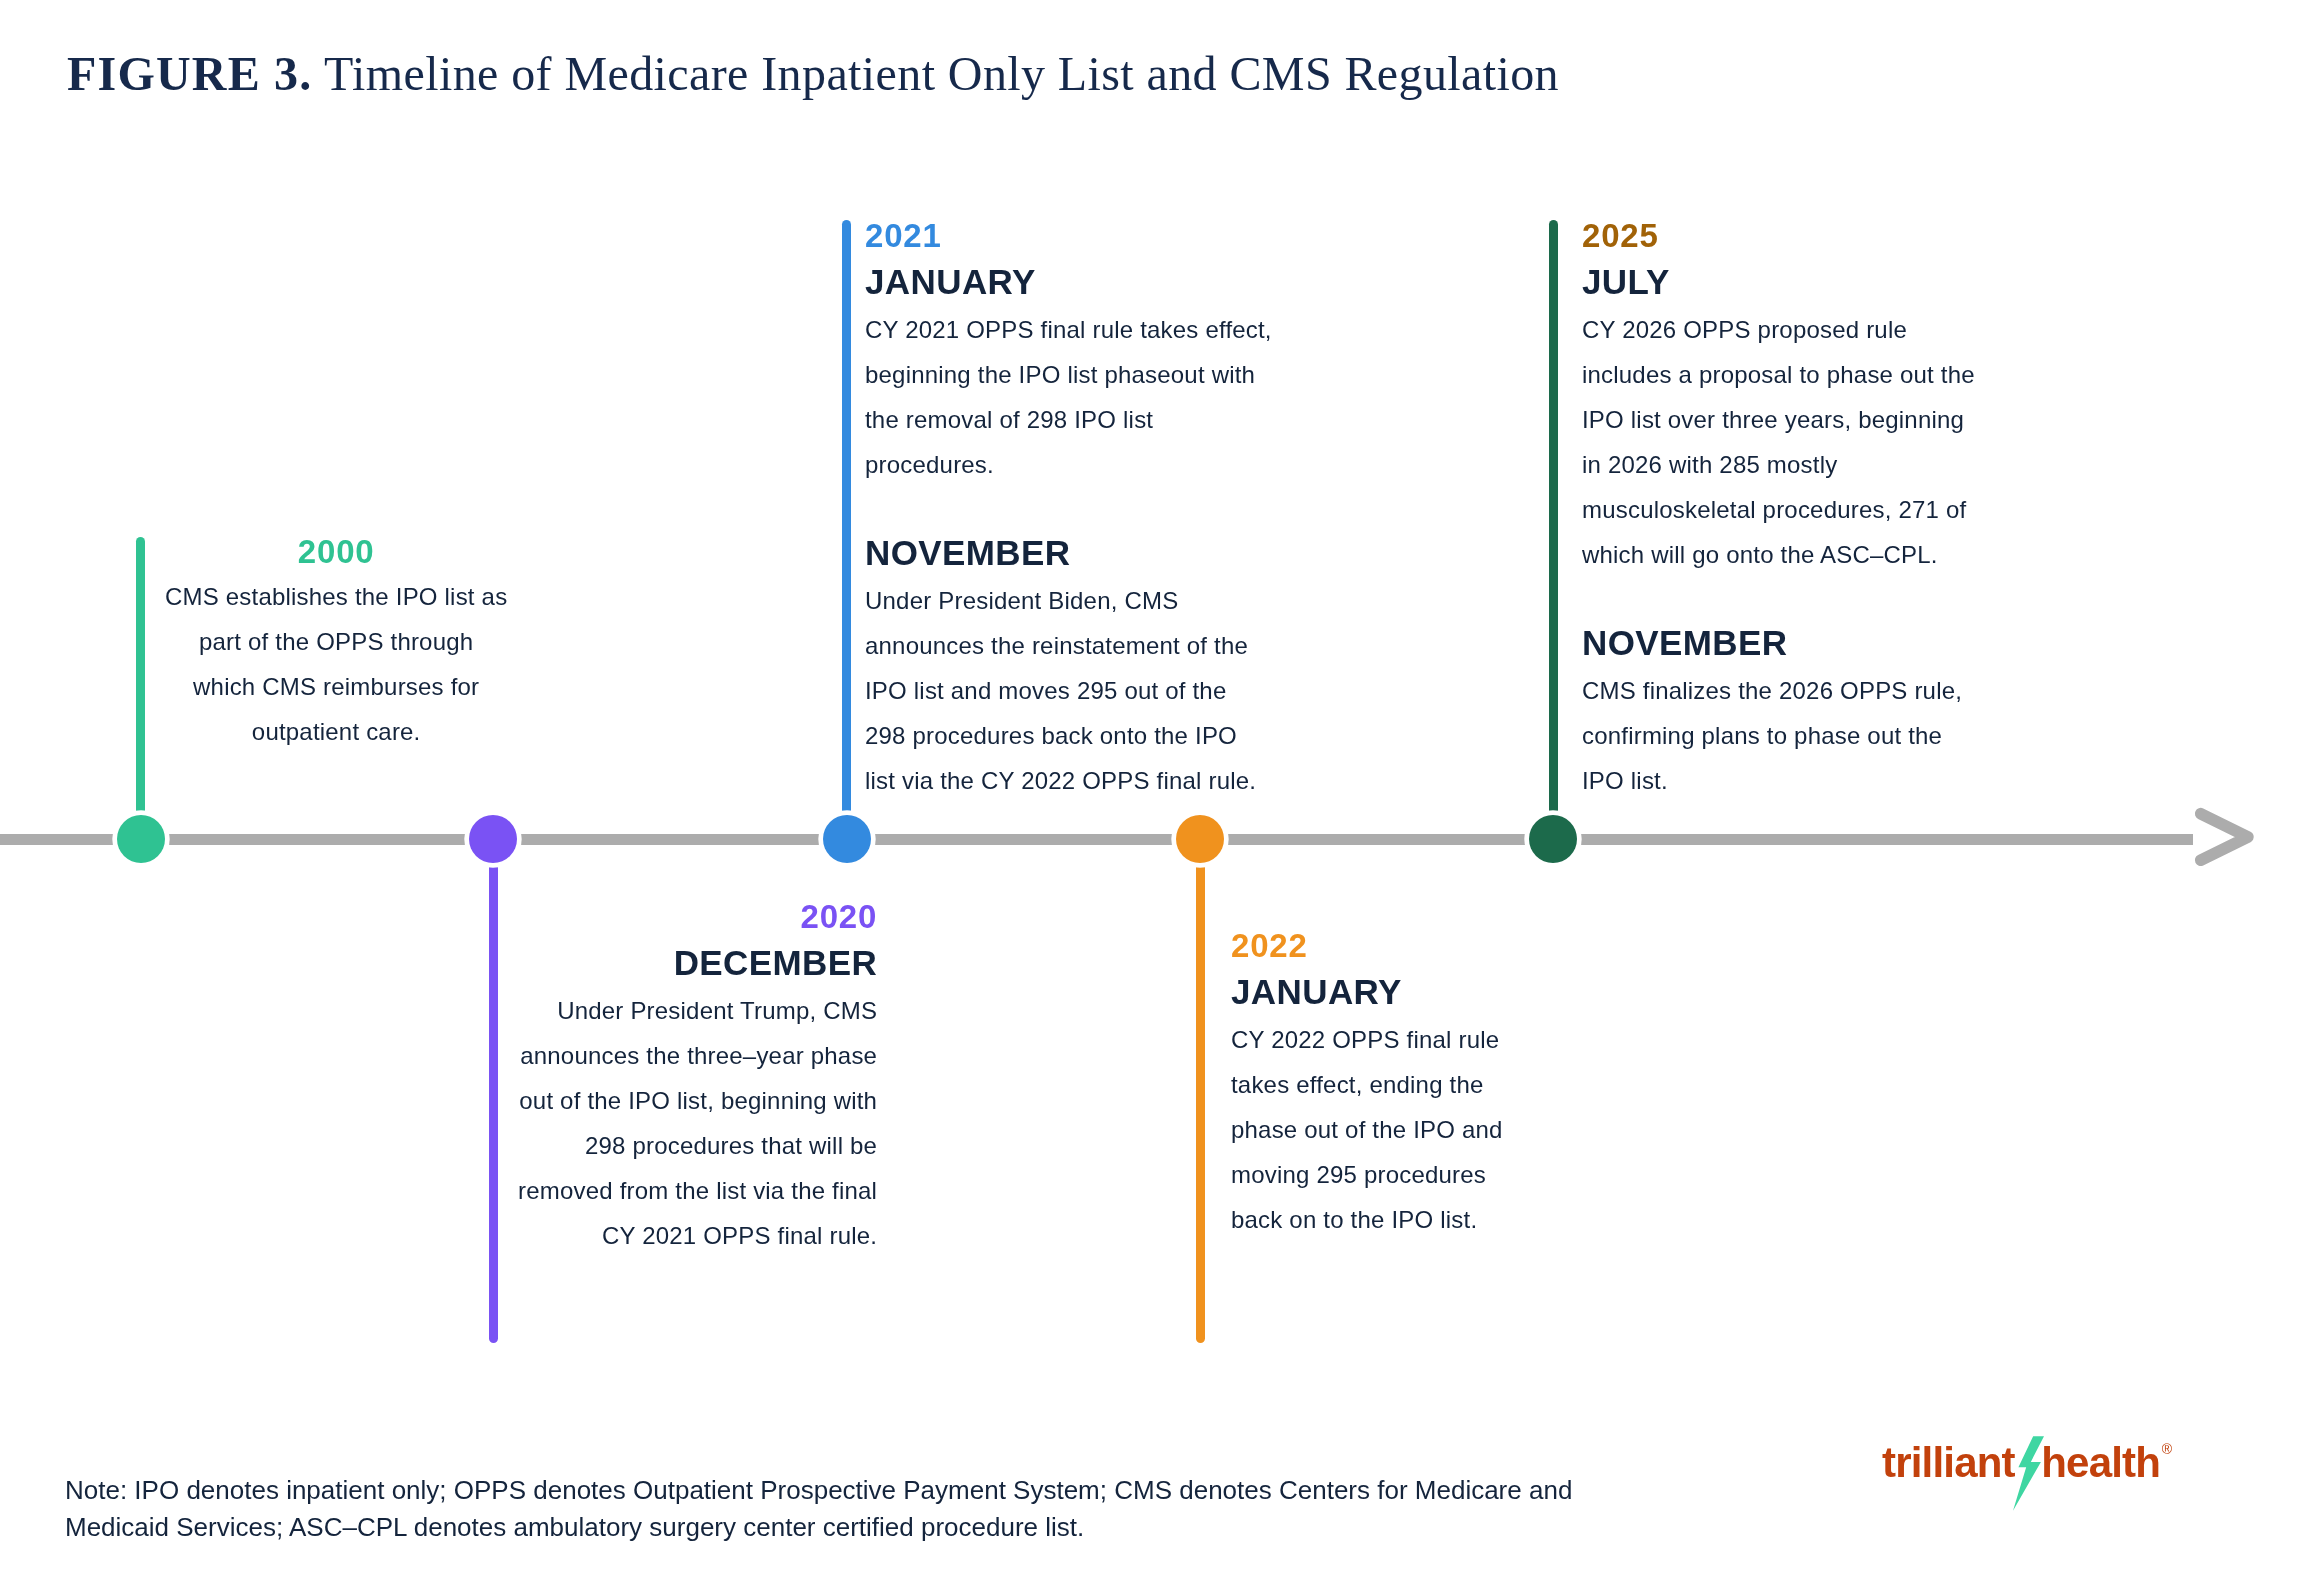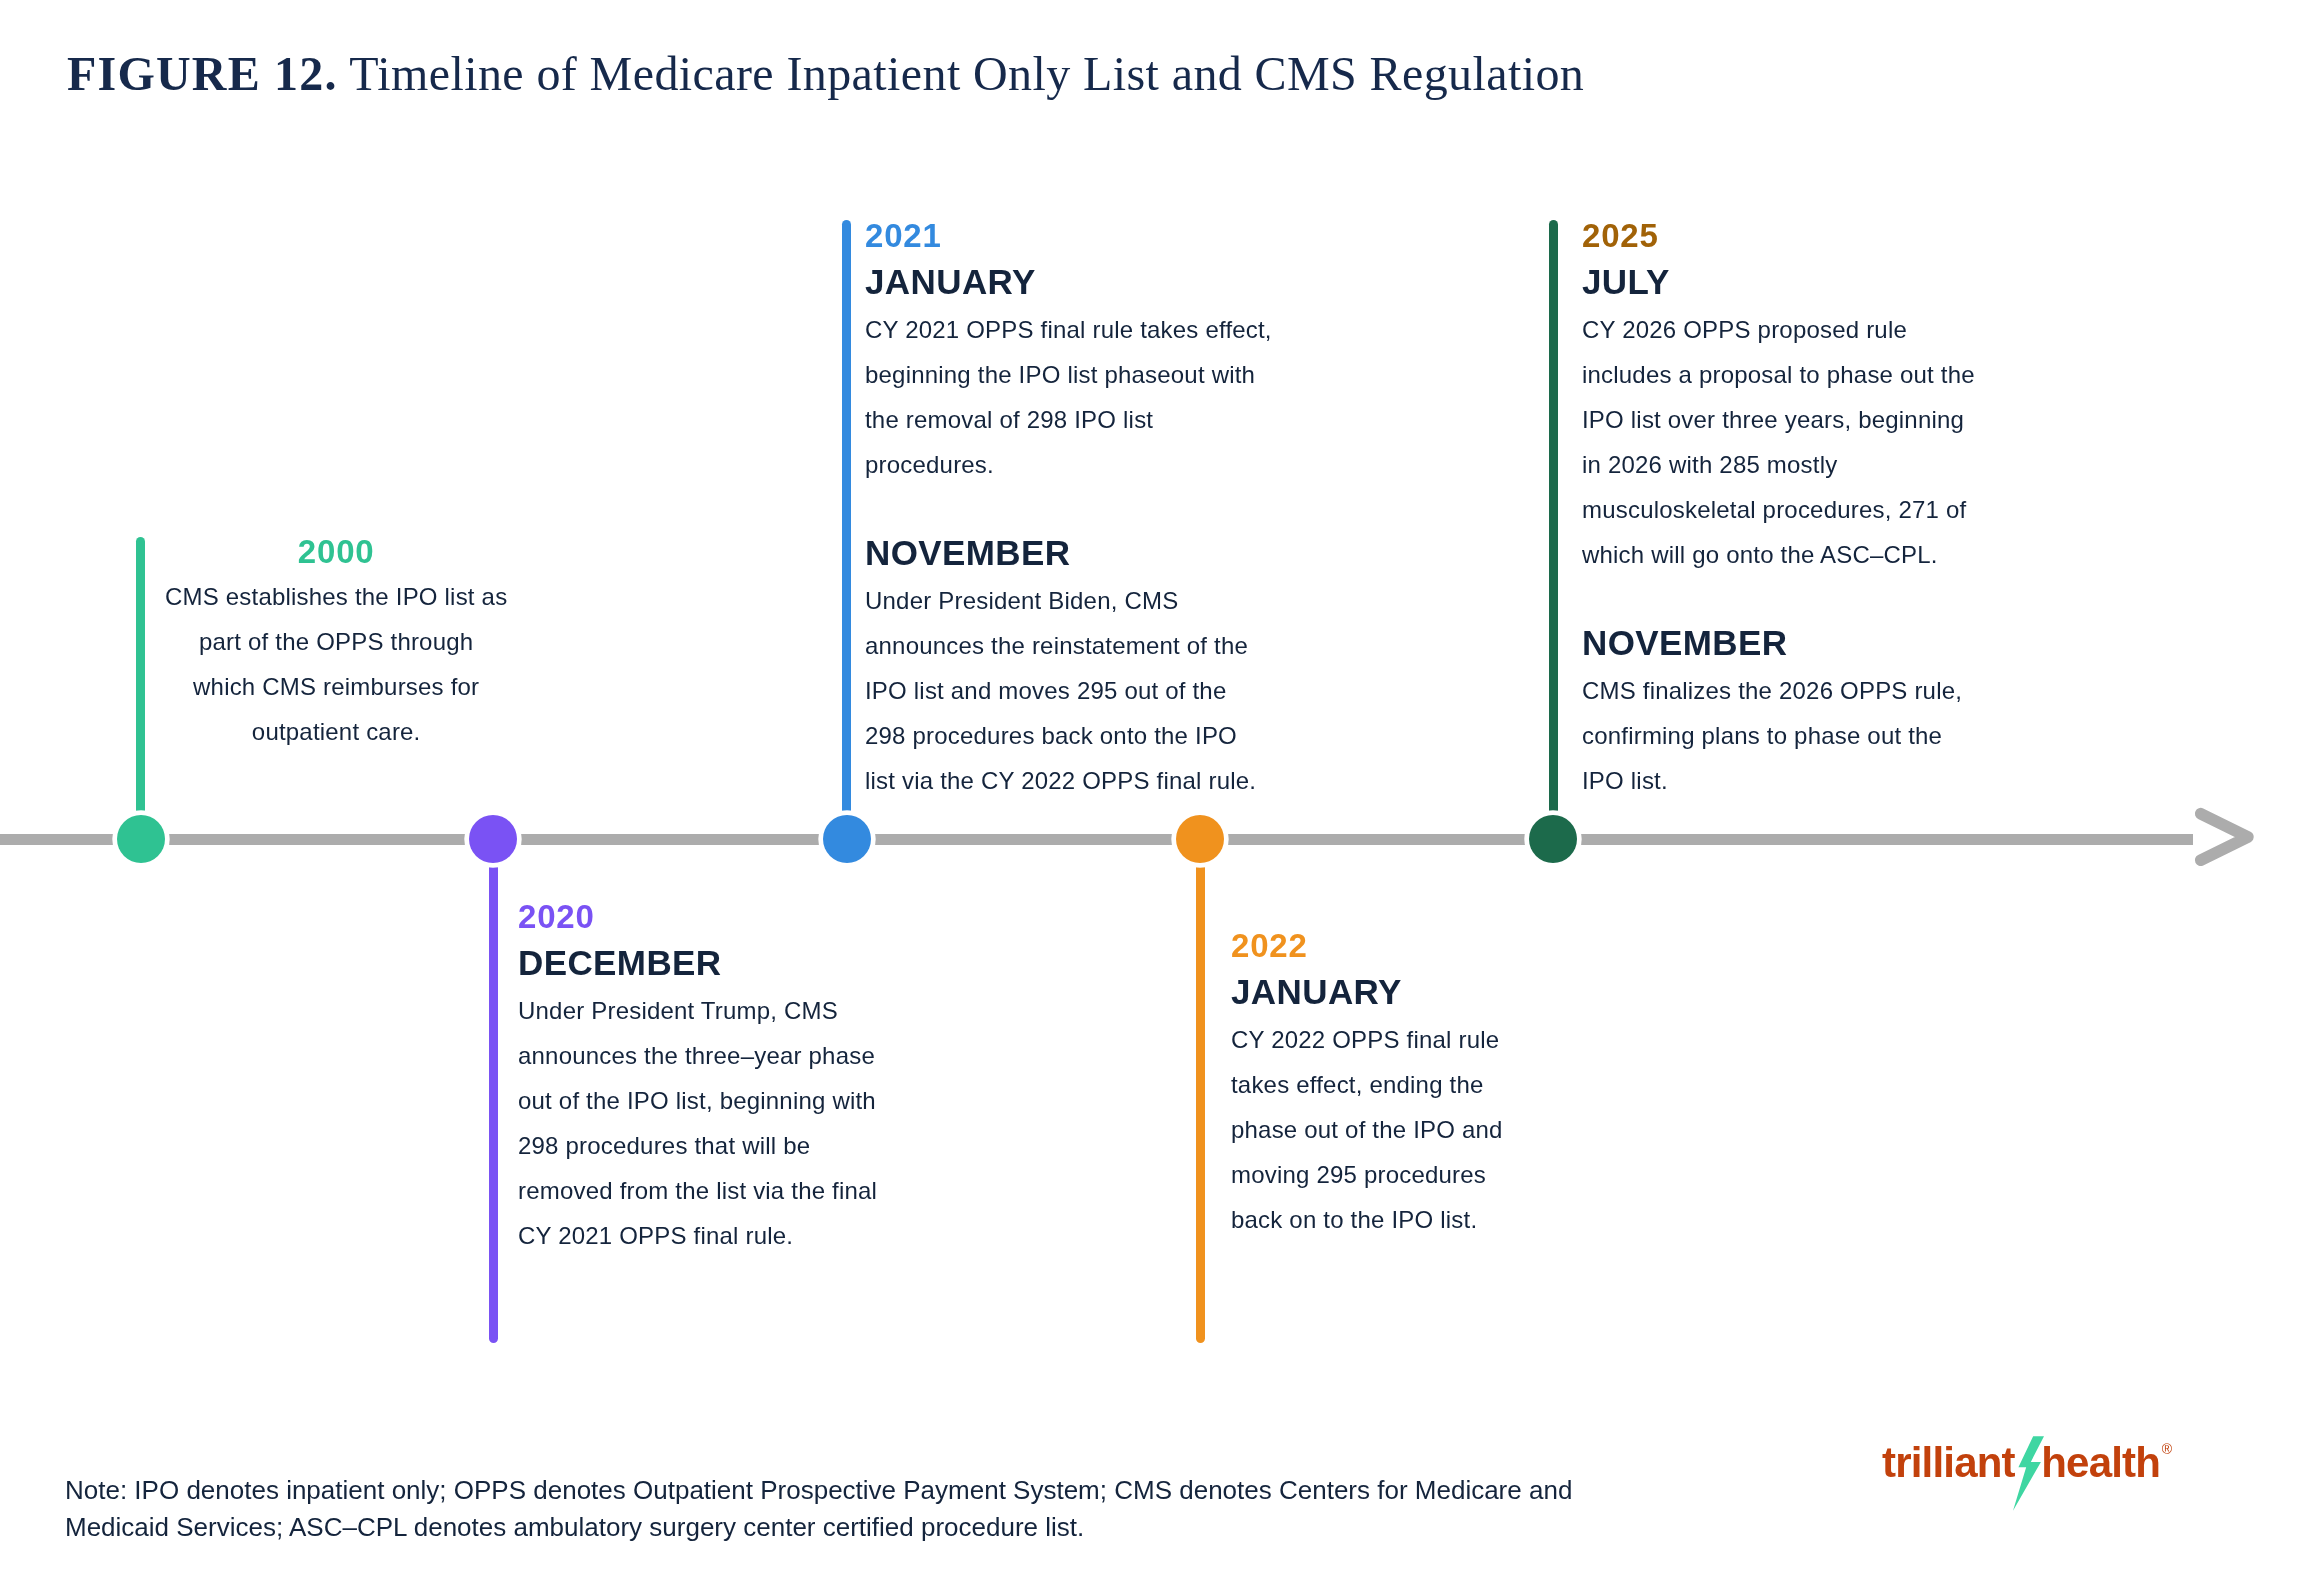--- a/index.html
+++ b/index.html
@@ -27,21 +27,21 @@
   .dot{position:absolute;width:48px;height:48px;border-radius:50%;
        box-shadow:0 0 0 4.7px #ffffff;z-index:3;top:815px;}
   .dot-2000{left:117px;}
   .dot-2020{left:469px;}
   .dot-2021{left:823px;}
   .dot-2022{left:1176px;}
   .dot-2025{left:1529px;}
   
   .col{position:absolute;z-index:4;}
   .col-2000{left:165px;top:532px;text-align:center;}
-  .col-2020{left:518px;top:897px;}
+  .col-2020{left:518px;top:897px;text-align:right;}
   .col-2021{left:865px;top:216px;}
   .col-2022{left:1231px;top:926px;}
   .col-2025{left:1582px;top:216px;}
   .year{font-size:33px;font-weight:700;line-height:39px;letter-spacing:0.8px;}
   .month{font-size:35px;font-weight:700;line-height:44px;margin-top:4.7px;letter-spacing:0.4px;}
   .month.second{margin-top:44px;}
   .body-text{font-size:24px;line-height:45px;margin-top:3.1px;white-space:pre-line;letter-spacing:0.2px;}
   
   .note{position:absolute;left:65px;top:1435px;z-index:4;
         font-size:26px;line-height:37px;white-space:pre-line;}
@@ -50,21 +50,21 @@
         font-size:42px;font-weight:700;letter-spacing:-0.8px;line-height:58px;white-space:nowrap;}
   .logo .bolt-wrap{position:relative;top:1.6px;margin:0 -2.3px;}
   .logo sup{font-size:14px;line-height:14px;position:relative;top:7.8px;left:1.6px;font-weight:400;}
 </style>
 </head>
 <body>
 
 <div class="canvas">
 
   <div class="figure-title" style="color: rgb(22, 41, 75);">
-    <span class="fig-label">FIGURE 12.</span>
+    <span class="fig-label">FIGURE 3.</span>
     <span>Timeline of Medicare Inpatient Only List and CMS Regulation</span>
   </div>
 
   <div class="axis-bar" style="background: rgb(172, 172, 172);"></div>
   <svg class="axis-arrow" width="93" height="93" viewBox="0 0 120 120">
     <polyline points="37,28 98,58 37,88" fill="none" stroke="#ACACAC" stroke-width="15" stroke-linecap="round" stroke-linejoin="round"></polyline>
   </svg>
 
   <div class="stem stem-2000" style="background: rgb(47, 194, 146);"></div>
   <div class="stem stem-2020" style="background: rgb(122, 82, 244);"></div>

